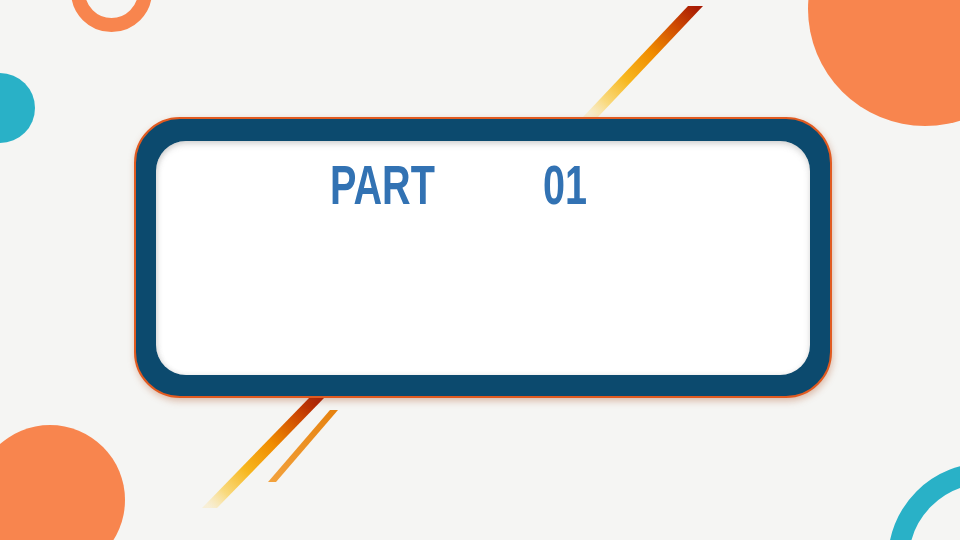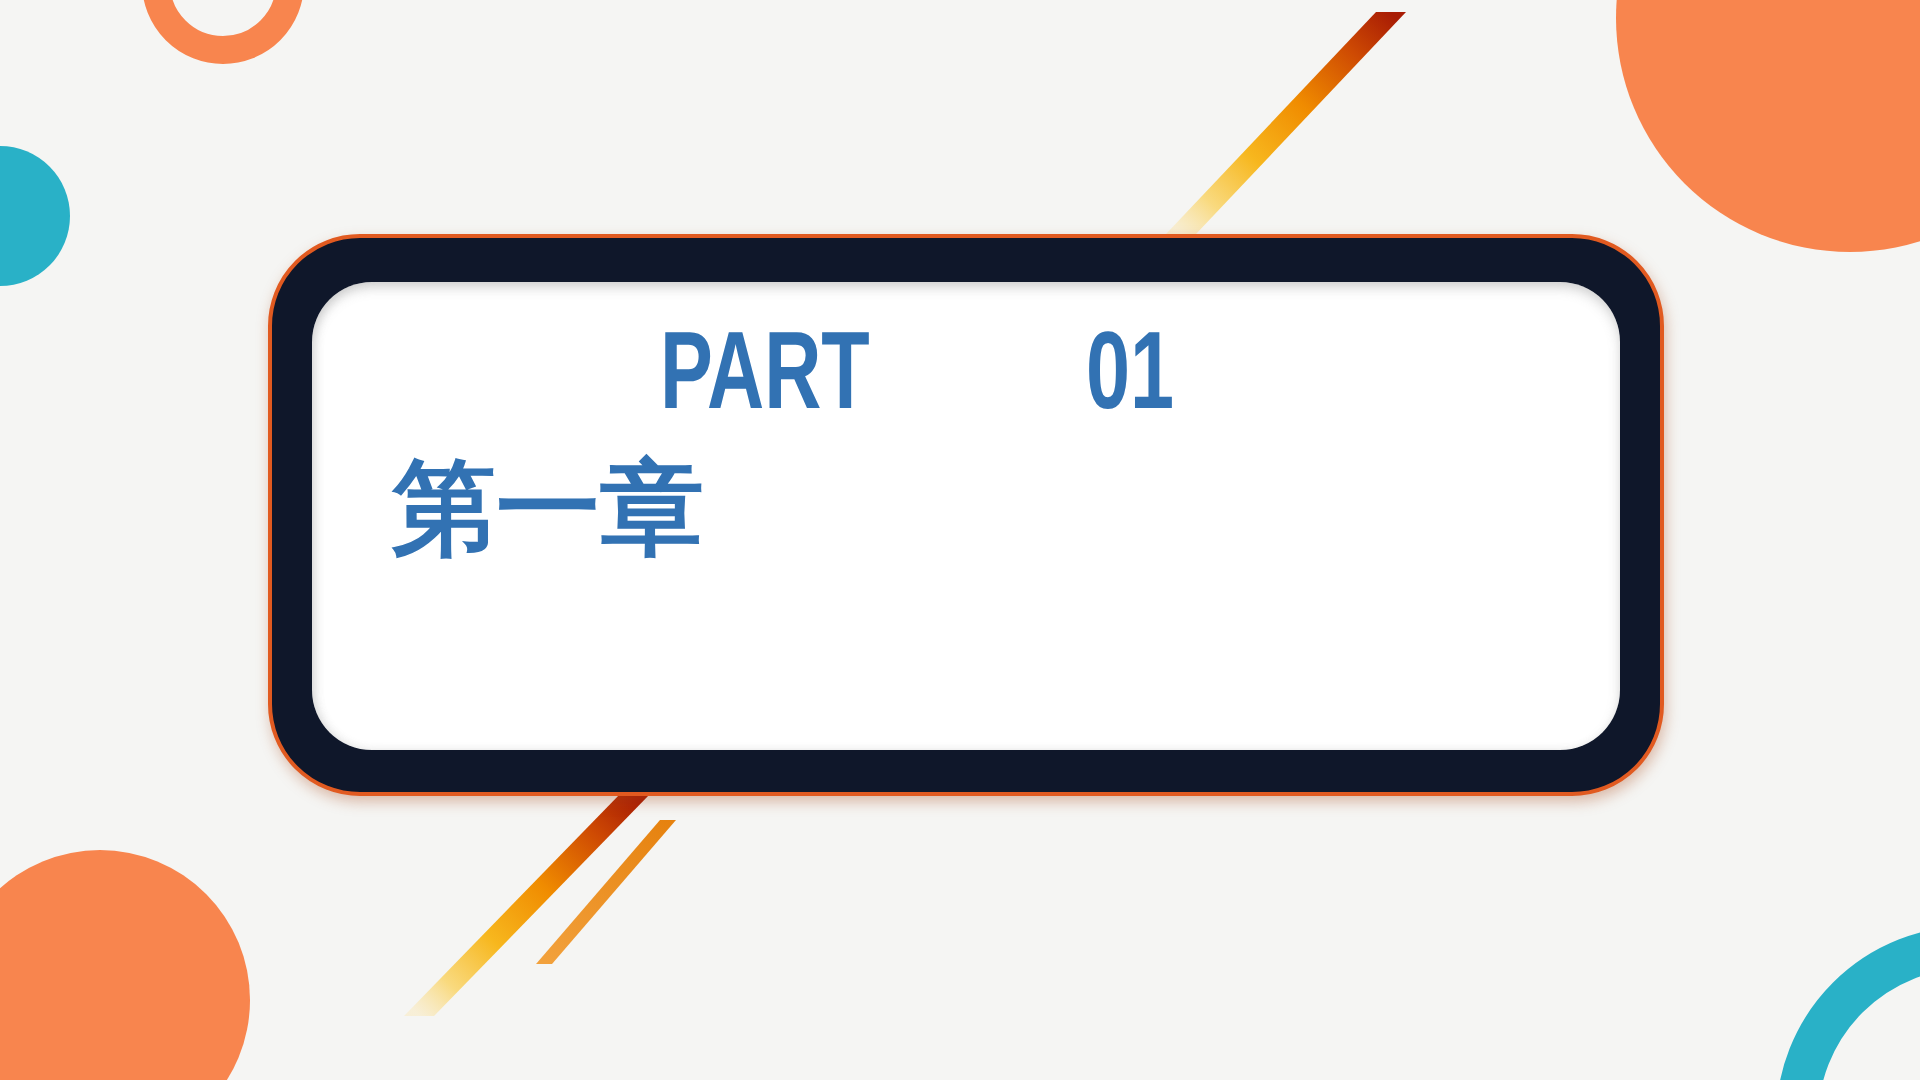--- a/index.html
+++ b/index.html
@@ -34,21 +34,21 @@
     left: 888px; top: 463px; width: 152px; height: 152px;
     border: 21px solid #29B1C7; border-radius: 50%;
   }
   .deco-lines { position: absolute; left: 0; top: 0; width: 960px; height: 540px; }
 
   
   .section-card {
     position: absolute; left: 134px; top: 117px;
     width: 698px; height: 281px;
     box-sizing: border-box;
-    background: #0f172a;
+    background: #0c4a6e;
     border: 2px solid #E15A20;
     border-radius: 46px;
     box-shadow: 1px 3px 7px rgba(170, 75, 30, 0.35);
   }
   .section-card-inner {
     position: absolute; left: 20px; top: 22px;
     width: 654px; height: 234px;
     background: #FFFFFF;
     border-radius: 30px;
     box-shadow: inset 0 3px 6px rgba(110,110,110,0.28), inset 2px 0 4px rgba(110,110,110,0.12);
@@ -110,17 +110,16 @@
     </defs>
     <polygon points="688,6 703,6 598,117 583,117" fill="url(#gradTop)"></polygon>
     <polygon points="310,397 325,397 217,508 202,508" fill="url(#gradBottom)"></polygon>
     <polygon points="330,410 338,410 276,482 268,482" fill="url(#gradThin)"></polygon>
   </svg>
 
   <div class="section-card">
     <div class="section-card-inner">
       <div class="heading-text part-label">PART</div>
       <div class="heading-text part-number">01</div>
-      <div class="heading-text chapter-title">第一章</div>
     </div>
   </div>
 
 </div>
 
 </body></html>

